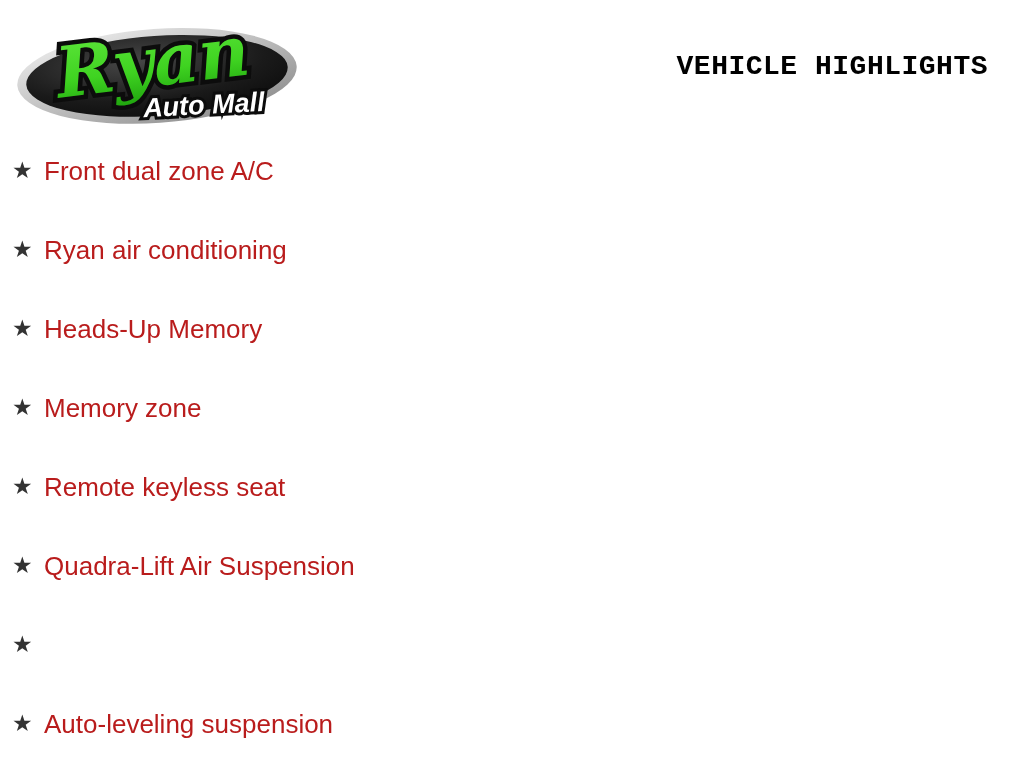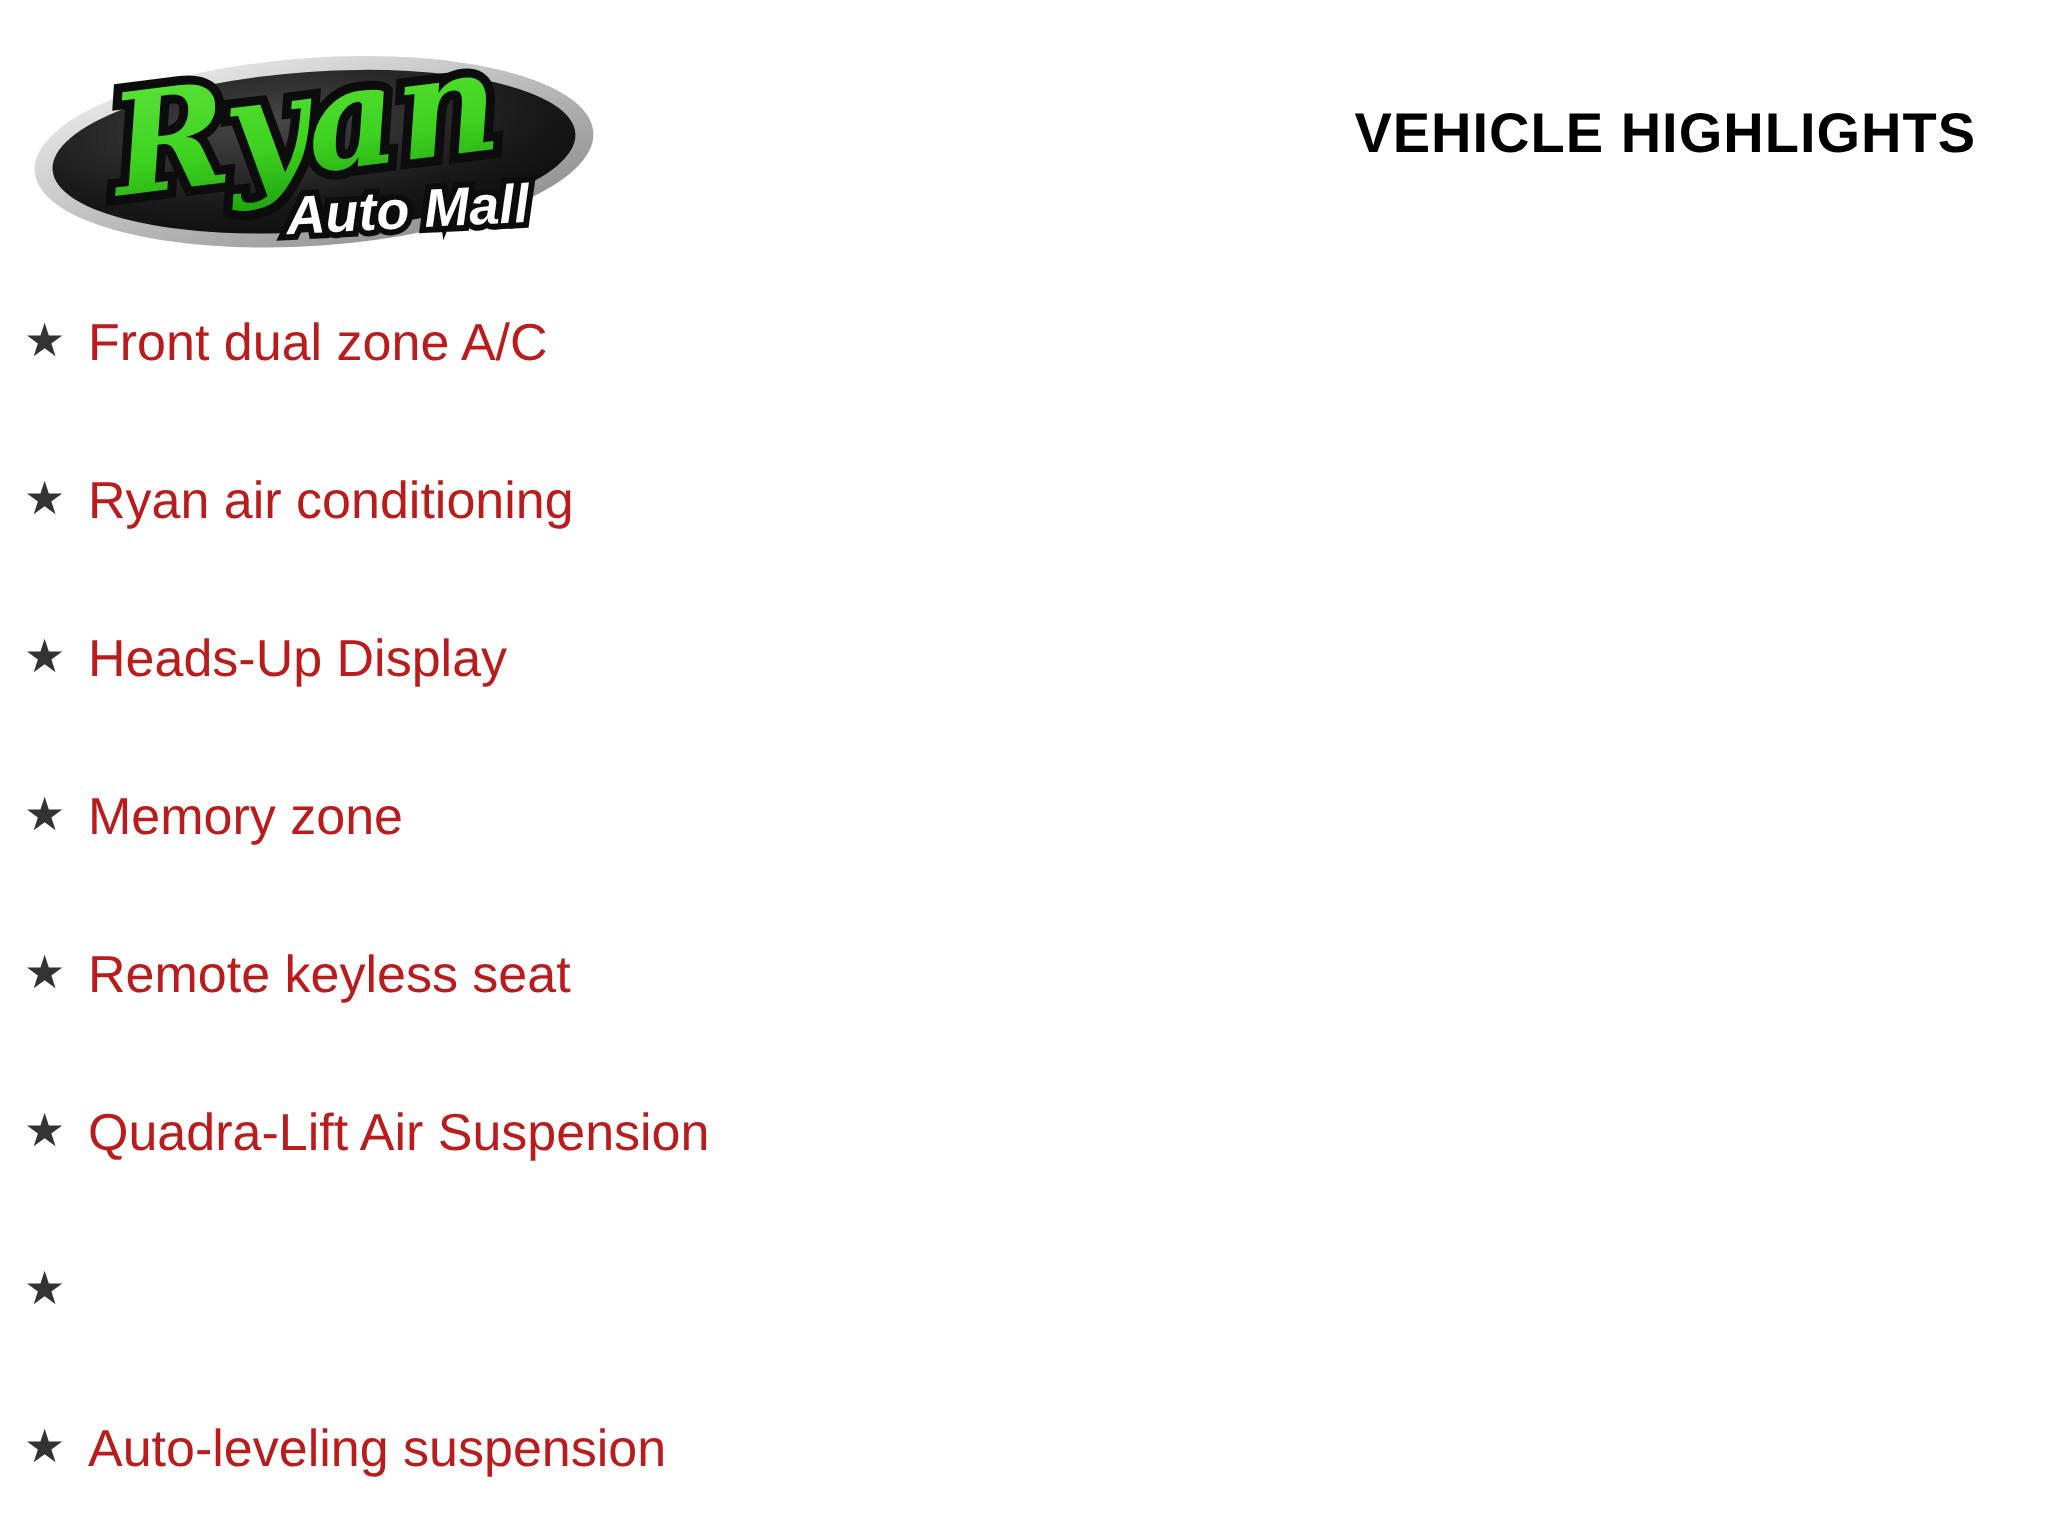--- a/index.html
+++ b/index.html
@@ -19,21 +19,21 @@
   .logo-automall {
     font-family: "Liberation Sans", sans-serif;
     font-style: italic; font-weight: bold;
     paint-order: stroke fill;
   }
 
   
   .title {
     position: absolute; top: 51px; right: 36px;
     font-size: 28px; font-weight: bold; color: #000000;
-    letter-spacing: 0.5px; white-space: nowrap;
+    letter-spacing: 0.5px; white-space: nowrap; font-family: Liberation Mono, monospace;
   }
 
   
   .highlights {
     position: absolute; left: 12px; top: 132px;
     list-style: none; width: 700px;
   }
   .item {
     height: 79px; display: flex; align-items: center;
   }
@@ -88,21 +88,21 @@
     <span class="label">Front dual zone A/C</span>
   </li>
 
   <li class="item">
     <span class="star">★</span>
     <span class="label">Ryan air conditioning</span>
   </li>
 
   <li class="item">
     <span class="star">★</span>
-    <span class="label">Heads-Up Display</span>
+    <span class="label">Heads-Up Memory</span>
   </li>
 
   <li class="item">
     <span class="star">★</span>
     <span class="label">Memory zone</span>
   </li>
 
   <li class="item">
     <span class="star">★</span>
     <span class="label">Remote keyless seat</span>

